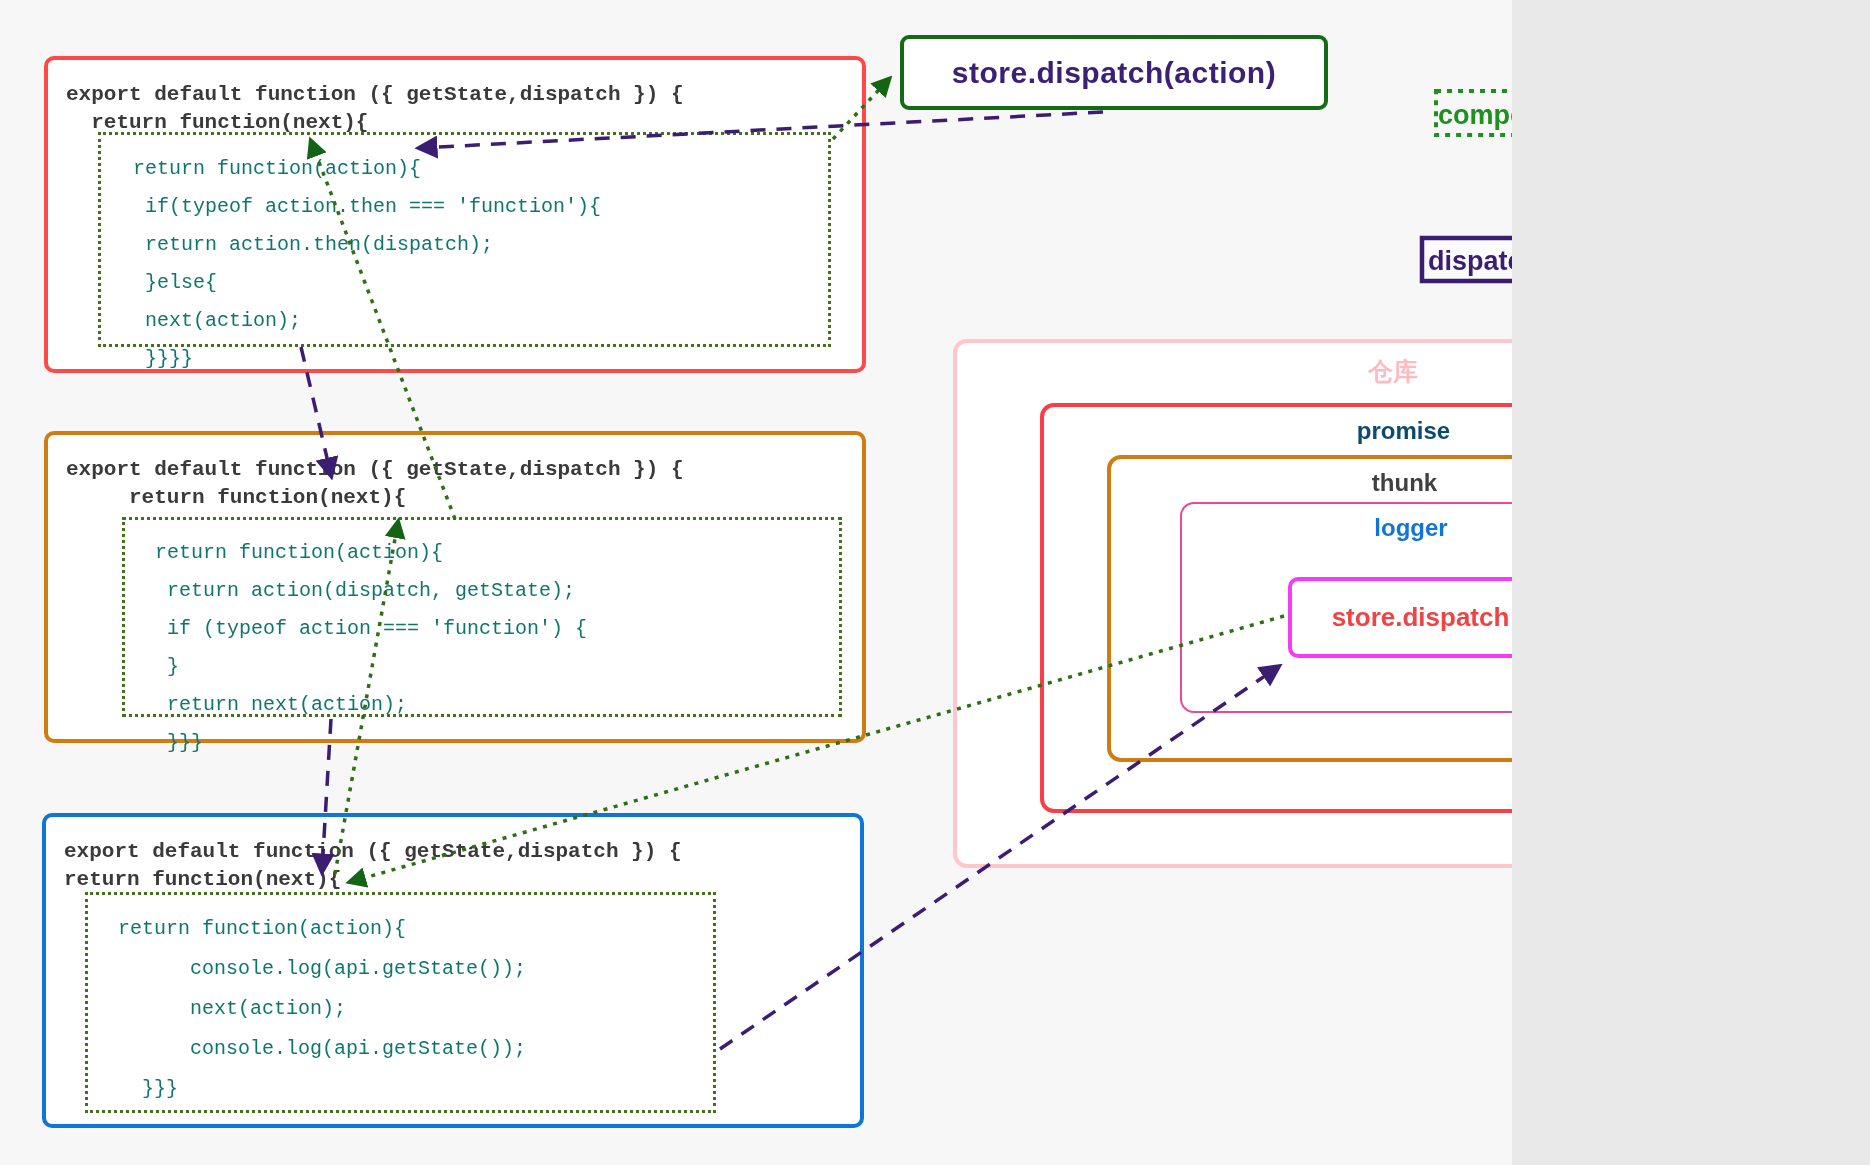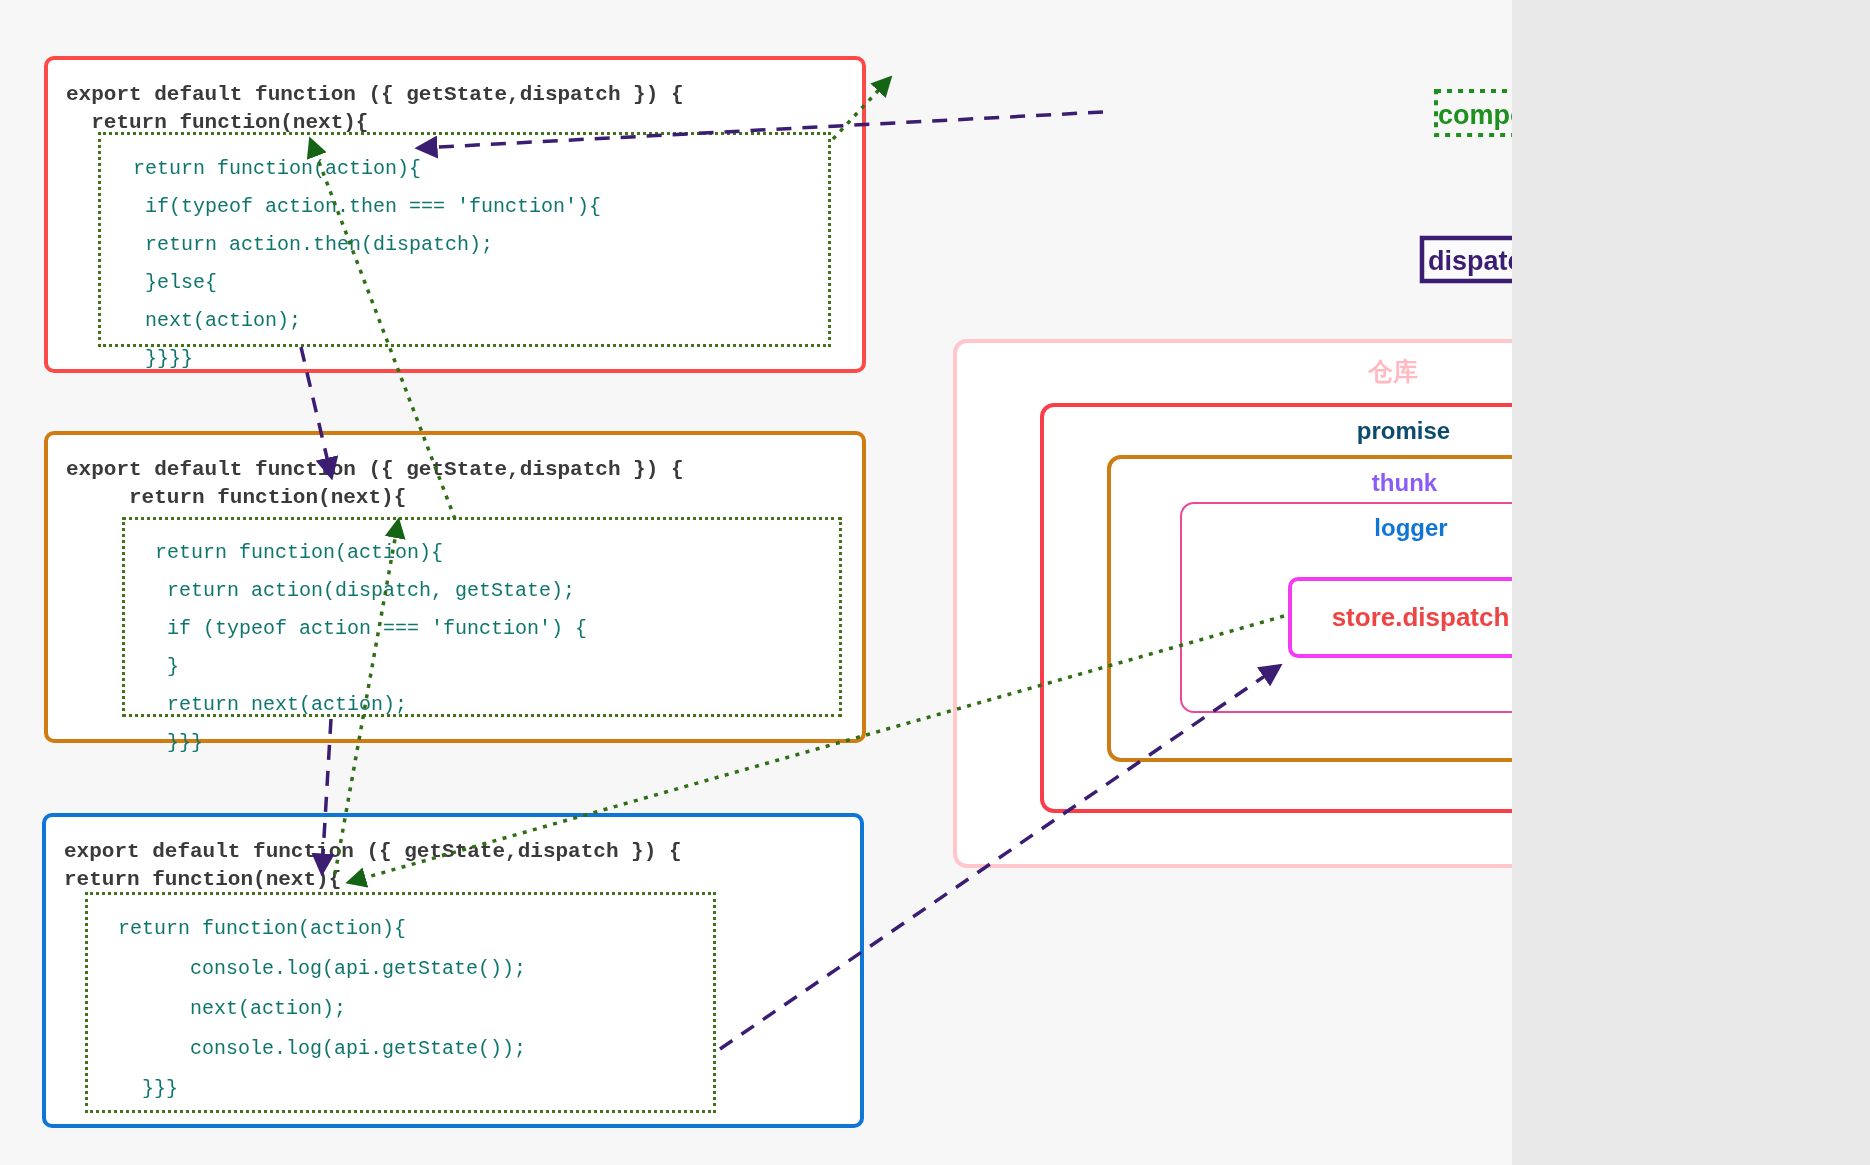--- a/index.html
+++ b/index.html
@@ -39,21 +39,21 @@
     font-size:30px;font-weight:700;color:#3b2175;letter-spacing:.5px;
   }
   
   .layer{position:absolute;background:#ffffff;border-radius:14px;box-sizing:border-box;}
   .layer .ltitle{position:absolute;left:0;right:0;text-align:center;font-weight:700;}
   #layer-store   {left:953px;top:339px;width:880px;height:529px;border:4px solid #ffc6cc;}
   #layer-store   .ltitle{top:12px;font-size:25px;color:#ffb9c1;}
   #layer-promise {left:1040px;top:403px;width:727px;height:410px;border:4px solid #fb3d47;}
   #layer-promise .ltitle{top:10px;font-size:24px;color:#0c4a6e;}
   #layer-thunk   {left:1107px;top:455px;width:595px;height:307px;border:4px solid #cd7d13;}
-  #layer-thunk   .ltitle{top:10px;font-size:24px;color:#8b5cf6;}
+  #layer-thunk   .ltitle{top:10px;font-size:24px;color:#404040;}
   #layer-logger  {left:1180px;top:502px;width:462px;height:211px;border:2px solid #ec4899;}
   #layer-logger  .ltitle{top:10px;font-size:24px;color:#1076d5;}
   #layer-dispatch{left:1288px;top:577px;width:265px;height:81px;border:4px solid #f43df2;border-radius:10px;
                   display:flex;align-items:center;justify-content:center;}
   #layer-dispatch .ltitle{position:static;font-size:26px;color:#ef4444;}
   
   .legend-label{position:absolute;font-weight:700;font-size:27px;z-index:12;}
   #compose-label {left:1438px;top:97px;width:200px;color:#1f8f1f;}
   #dispatch-label{left:1428px;top:243px;width:215px;color:#3b1d72;}
   
@@ -95,20 +95,23 @@
     <pre class="l2">return function(next){</pre>
     <div class="innerbox" id="inner3">
       <pre>return function(action){</pre>
       <pre>      console.log(api.getState());</pre>
       <pre>      next(action);</pre>
       <pre>      console.log(api.getState());</pre>
       <pre>  }}}</pre>
     </div>
   </div>
 
+  <div id="dispatch-call">
+    <span>store.dispatch(action)</span>
+  </div>
 
   <div class="layer" id="layer-store">
     <div class="ltitle">仓库</div>
   </div>
   <div class="layer" id="layer-promise">
     <div class="ltitle">promise</div>
   </div>
   <div class="layer" id="layer-thunk">
     <div class="ltitle">thunk</div>
   </div>

